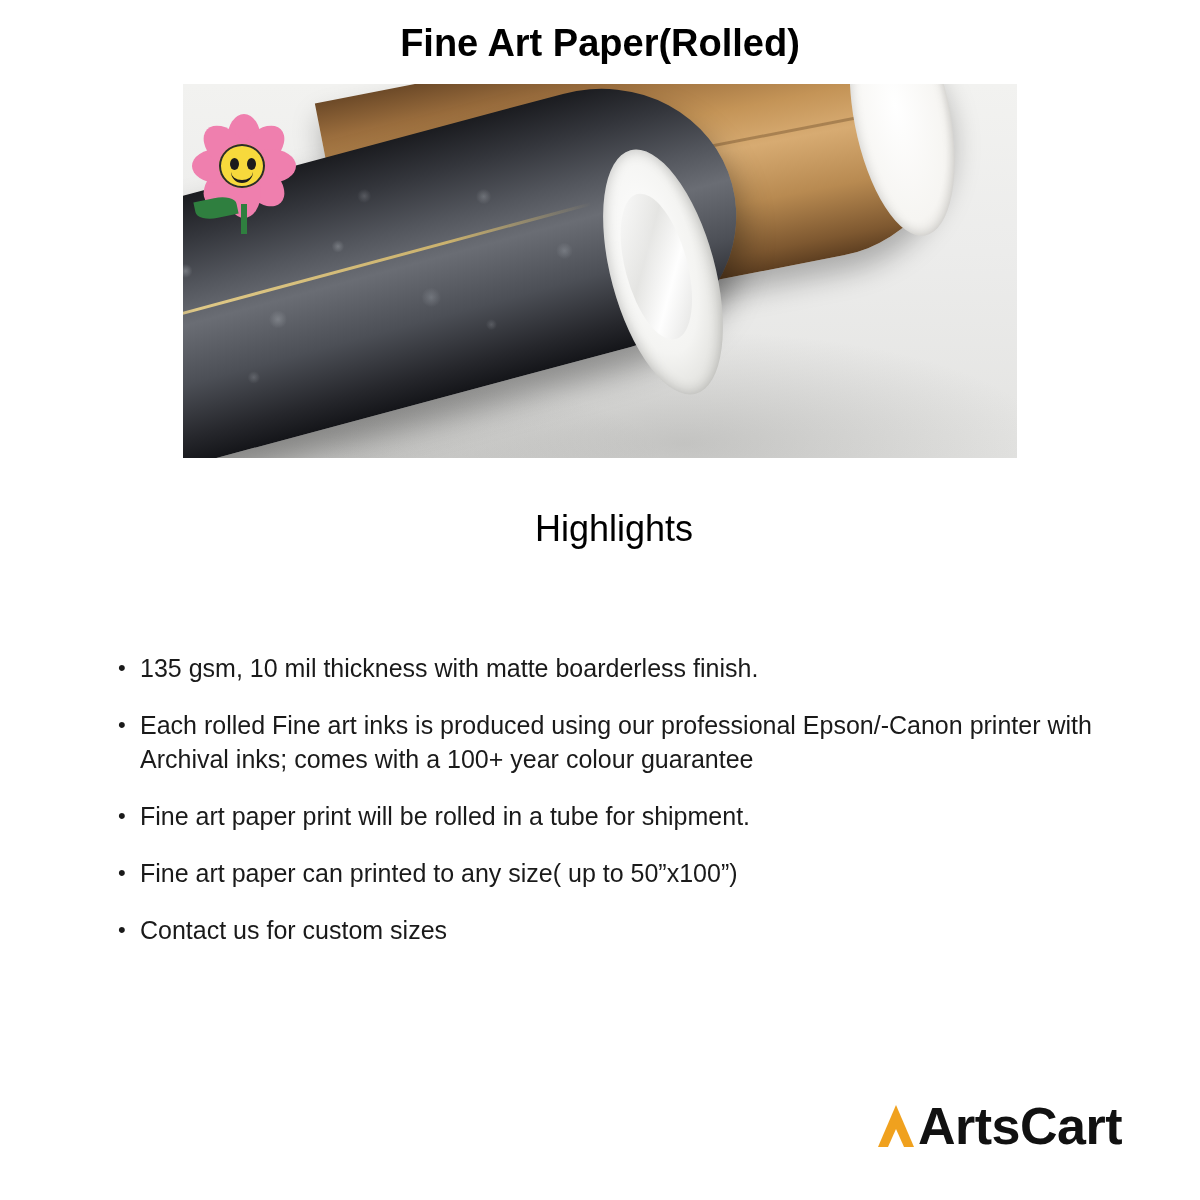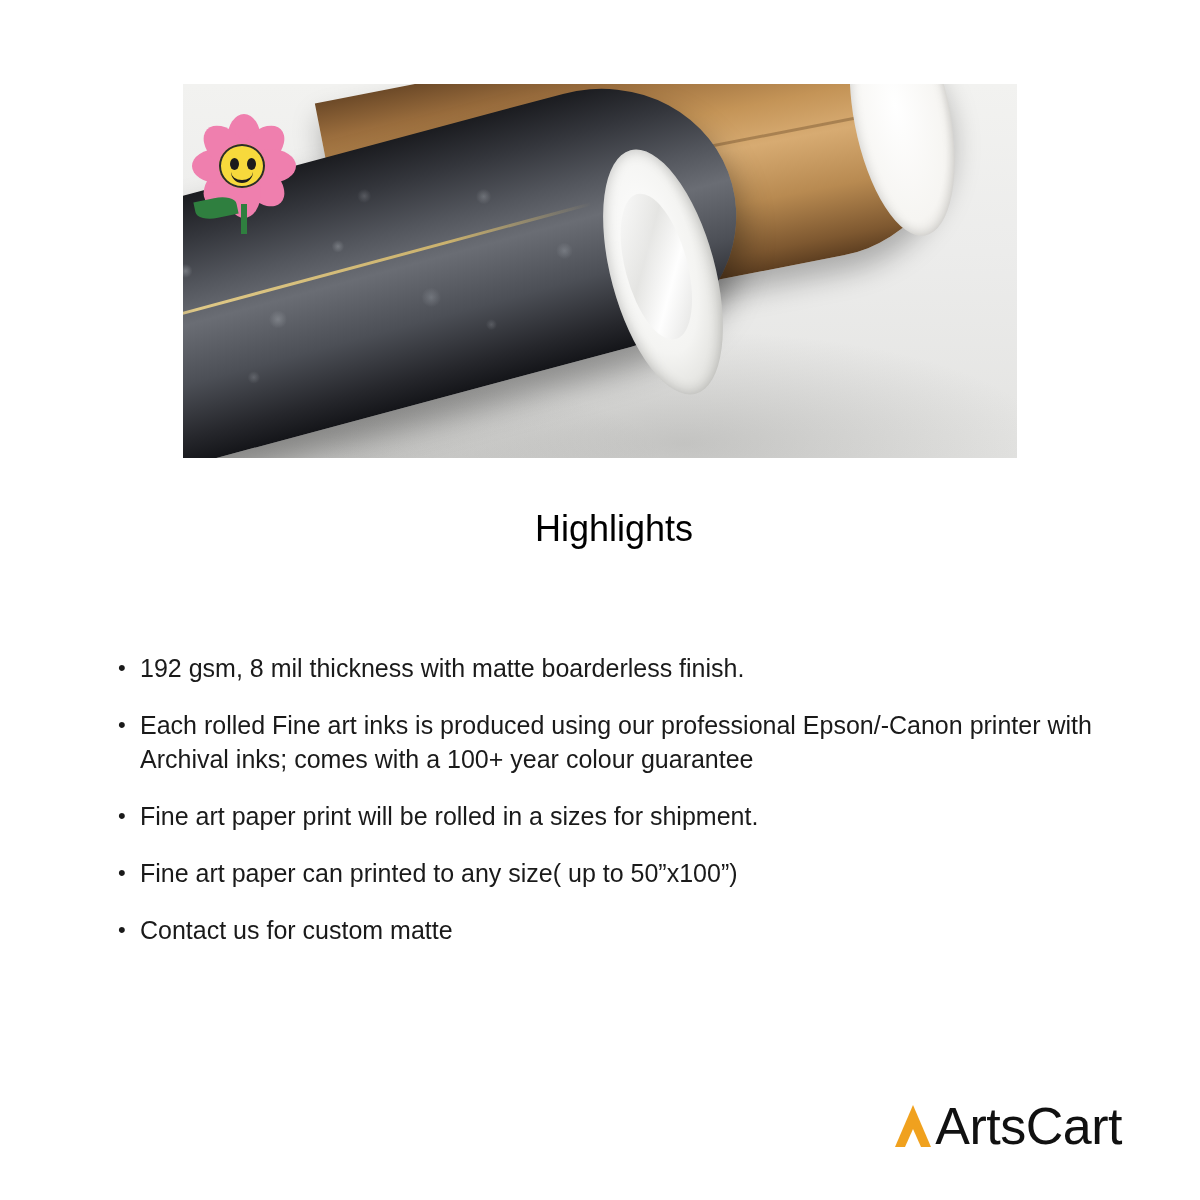--- a/index.html
+++ b/index.html
@@ -240,21 +240,21 @@
   }
 
   
   .logo {
     position: absolute;
     right: 78px;
     bottom: 44px;
     display: flex;
     align-items: center;
     font-size: 52px;
-    font-weight: normal;
+    font-weight: bold;
     letter-spacing: -0.5px;
     font-family: "Liberation Sans", sans-serif;
   }
   .logo .mark {
     position: relative;
     width: 40px;
     height: 46px;
     margin-right: 2px;
   }
   .logo .mark .tri {
@@ -273,20 +273,21 @@
     border-right: 8px solid transparent;
     border-bottom: 18px solid #ffffff;
   }
   .logo .word { color: #111111; }
 </style>
 </head>
 <body>
 
 <div class="page">
 
+  <div class="title">Fine Art Paper(Rolled)</div>
 
   <div class="photo-wrap">
     <div class="photo">
       <div class="bg-shadow"></div>
 
       <div class="tube-kraft">
         <div class="kraft-seam"></div>
       </div>
 
       <div class="tube-print">
@@ -315,37 +316,37 @@
         <div class="stem"></div>
       </div>
     </div>
   </div>
 
   <div class="section-title">Highlights</div>
 
   <div class="bullets">
     <div class="bullet">
       <span class="dot">•</span>
-      <span class="text">192 gsm, 8 mil thickness with matte boarderless finish.</span>
+      <span class="text">135 gsm, 10 mil thickness with matte boarderless finish.</span>
     </div>
     <div class="bullet">
       <span class="dot">•</span>
       <span class="text">Each rolled Fine art inks is produced using our professional Epson/-Canon printer with Archival inks; comes with a 100+ year colour guarantee</span>
     </div>
     <div class="bullet">
       <span class="dot">•</span>
-      <span class="text">Fine art paper print will be rolled in a sizes for shipment.</span>
+      <span class="text">Fine art paper print will be rolled in a tube for shipment.</span>
     </div>
     <div class="bullet">
       <span class="dot">•</span>
       <span class="text">Fine art paper can printed to any size( up to 50”x100”)</span>
     </div>
     <div class="bullet">
       <span class="dot">•</span>
-      <span class="text">Contact us for custom matte</span>
+      <span class="text">Contact us for custom sizes</span>
     </div>
   </div>
 
   <div class="logo">
     <span class="mark">
       <span class="tri"></span>
       <span class="notch"></span>
     </span>
     <span class="word">ArtsCart</span>
   </div>

